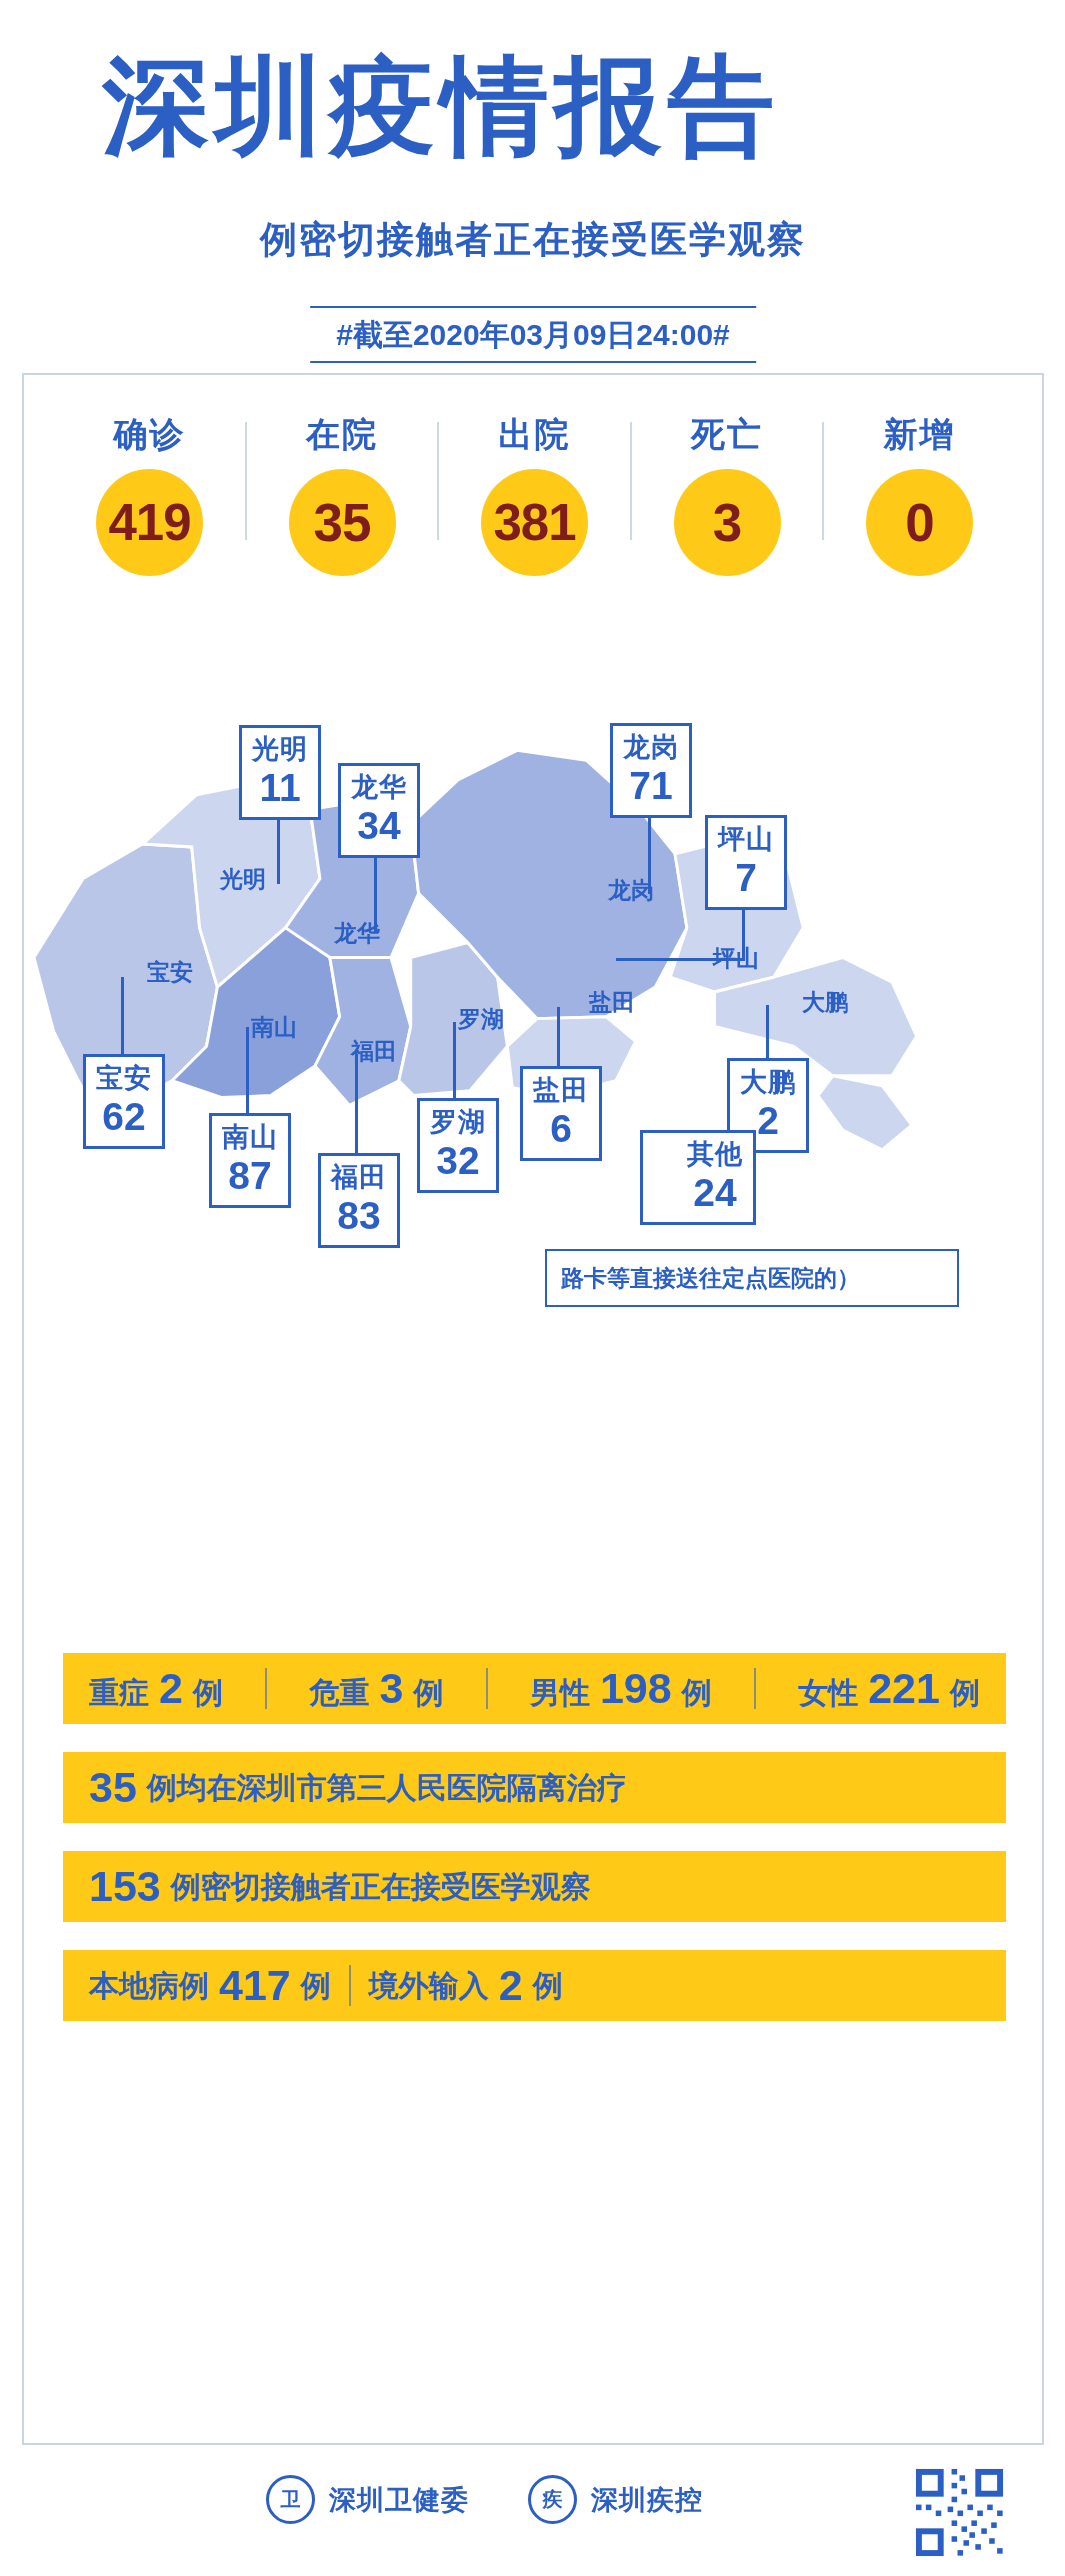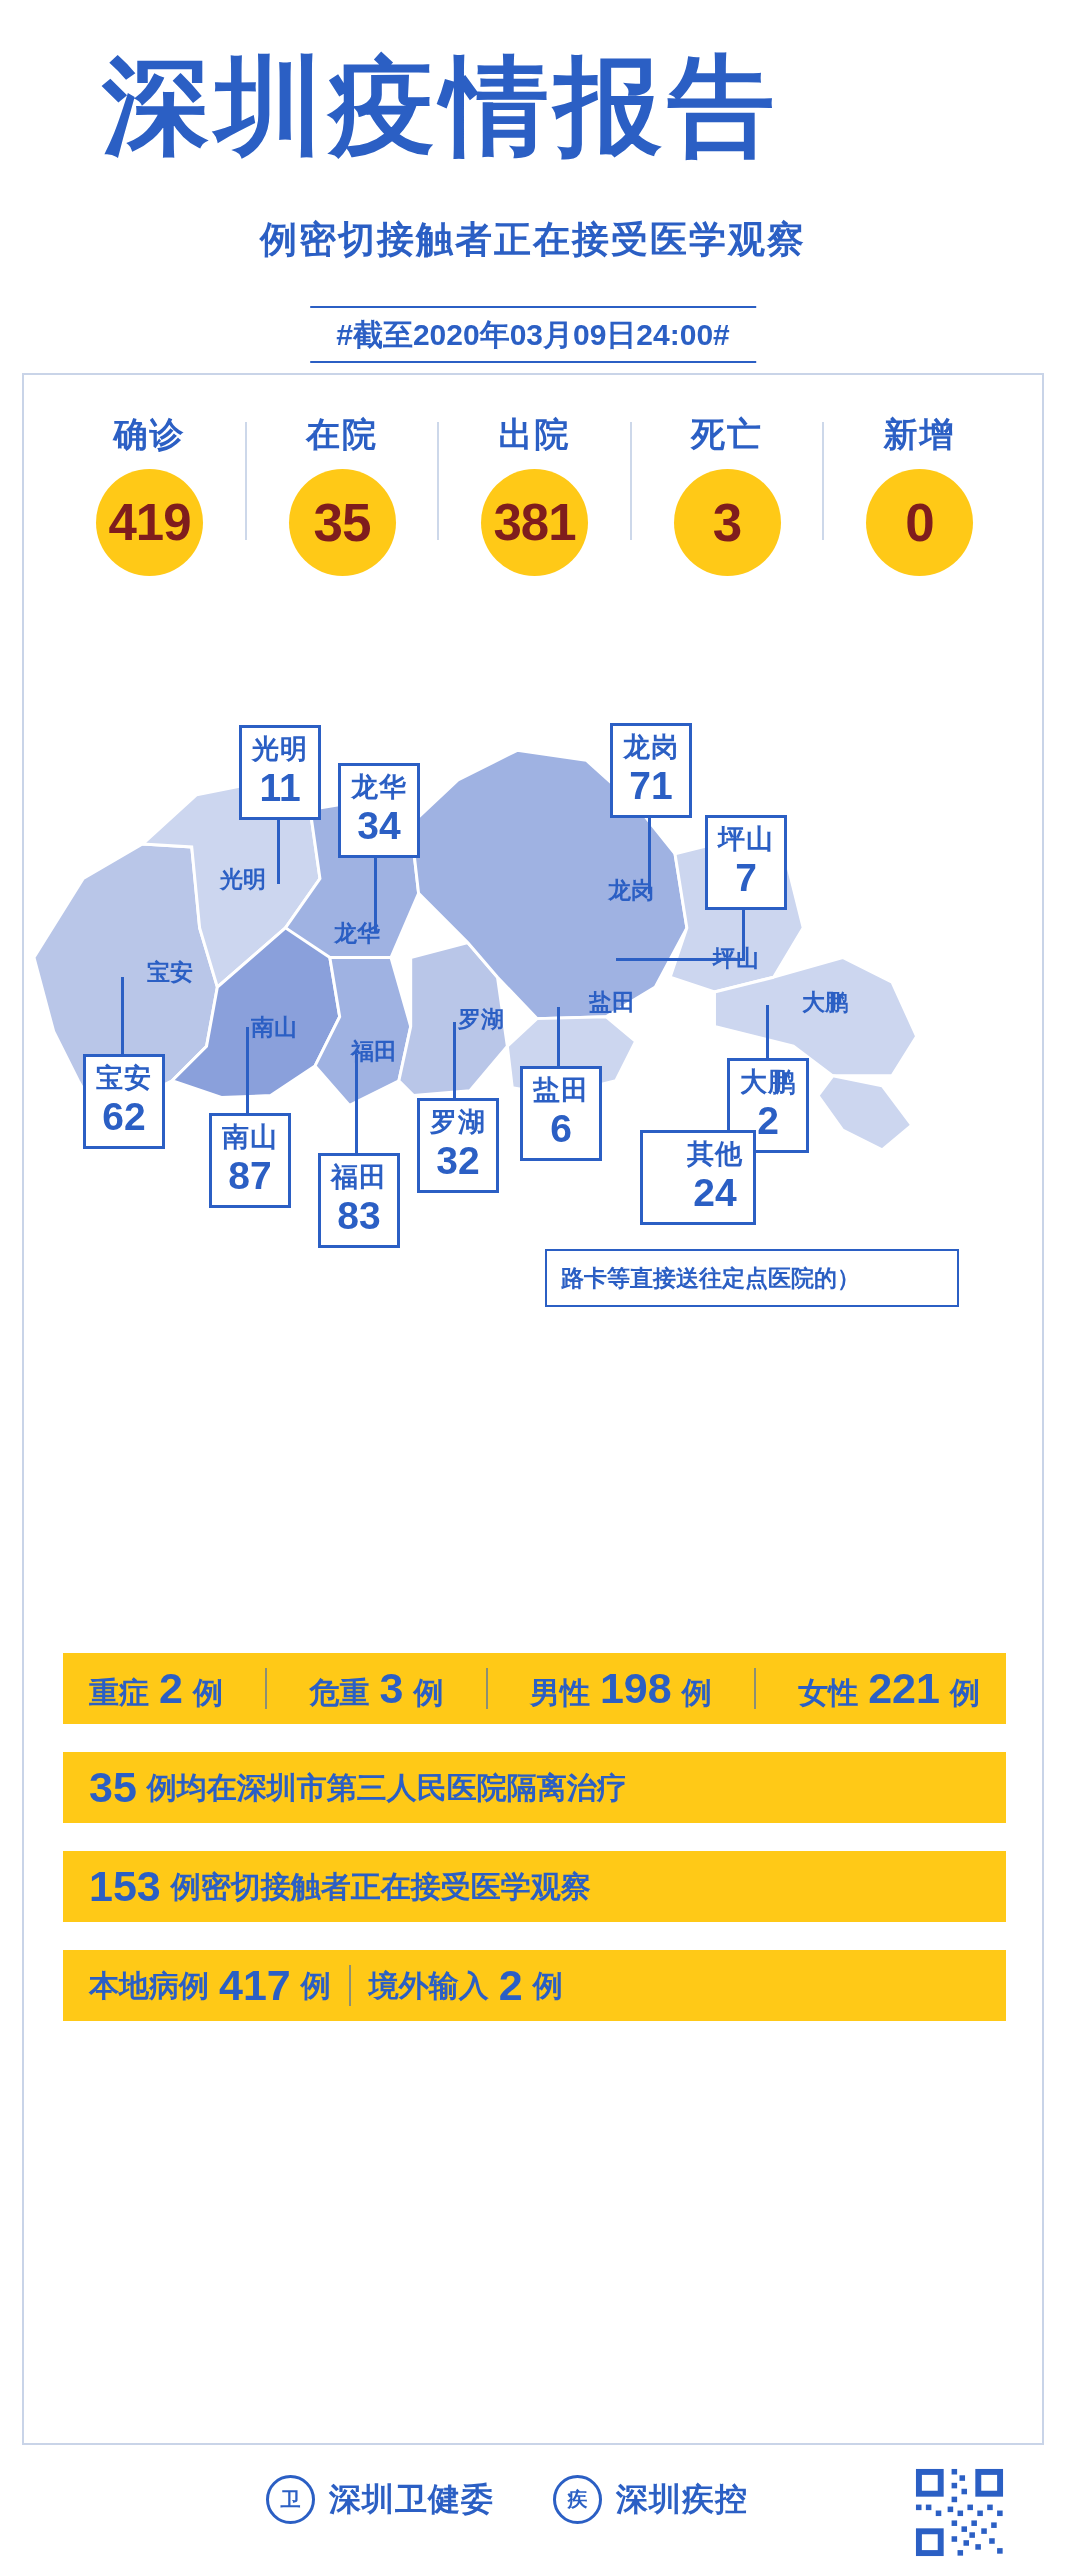--- a/index.html
+++ b/index.html
@@ -149,21 +149,21 @@
   .footer{
     position:absolute;left:0;top:2457px;width:1066px;height:119px;
     background:#ffffff;
   }
   .foot-items{
     position:absolute;left:266px;top:18px;
     display:flex;align-items:center;gap:59px;
   }
   .foot-item{display:flex;align-items:center;gap:14px;}
   .foot-item .txt{
-    color:#2b5fc4;font-size:32px;font-weight:bold;letter-spacing:1px;
+    color:#2b5fc4;font-size:27px;font-weight:bold;letter-spacing:1px;
   }
   .seal{
     width:43px;height:43px;border-radius:50%;
     border:3px solid #2b5fc4;
     display:flex;align-items:center;justify-content:center;
     color:#2b5fc4;font-size:20px;font-weight:bold;
   }
   .qr{
     position:absolute;right:59px;top:8px;
     width:95px;height:95px;

